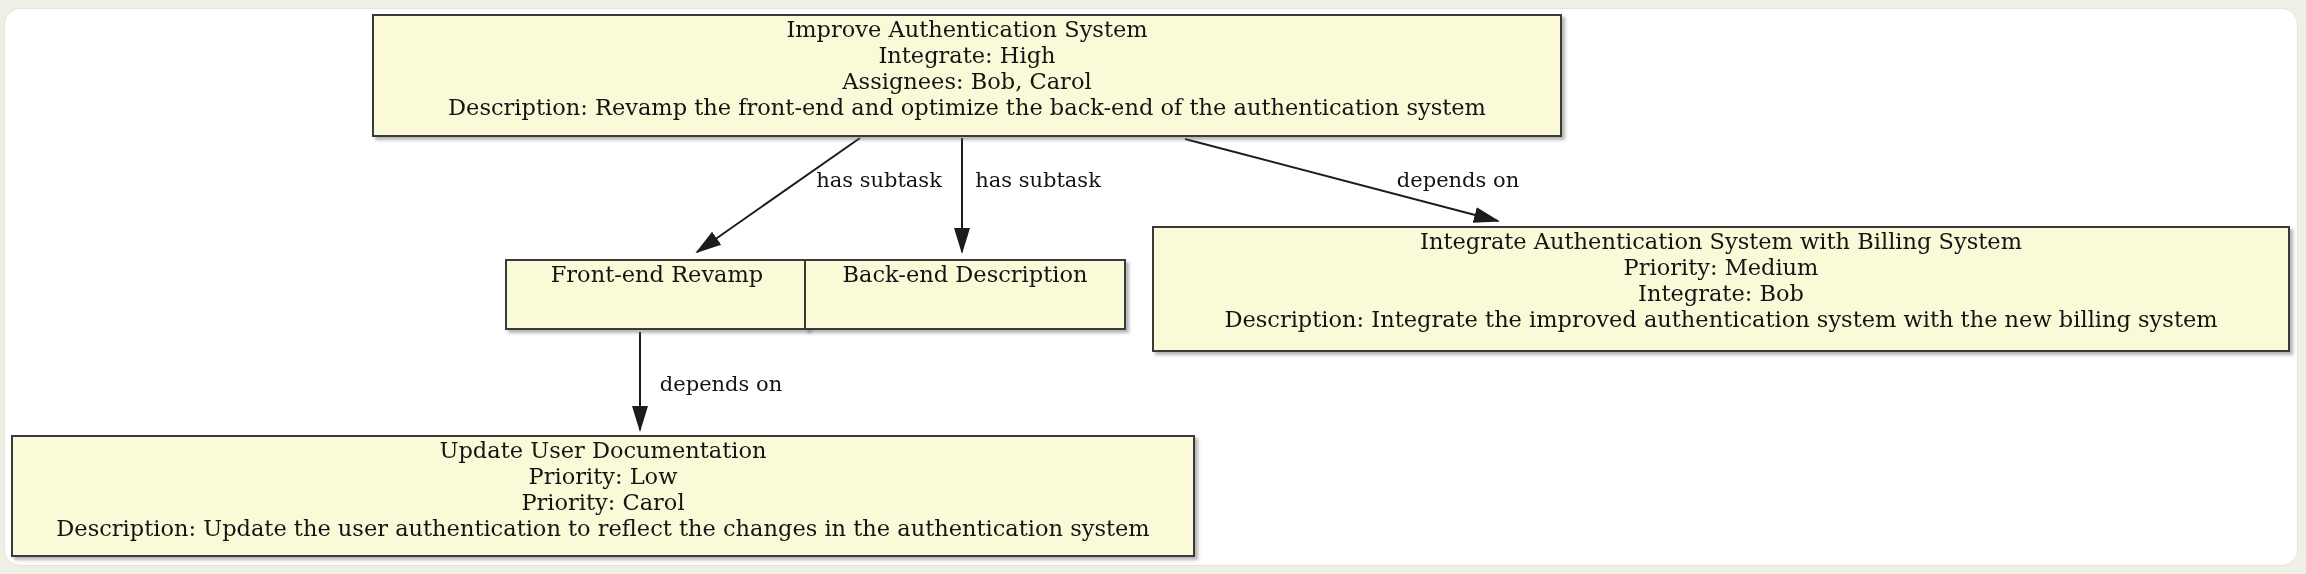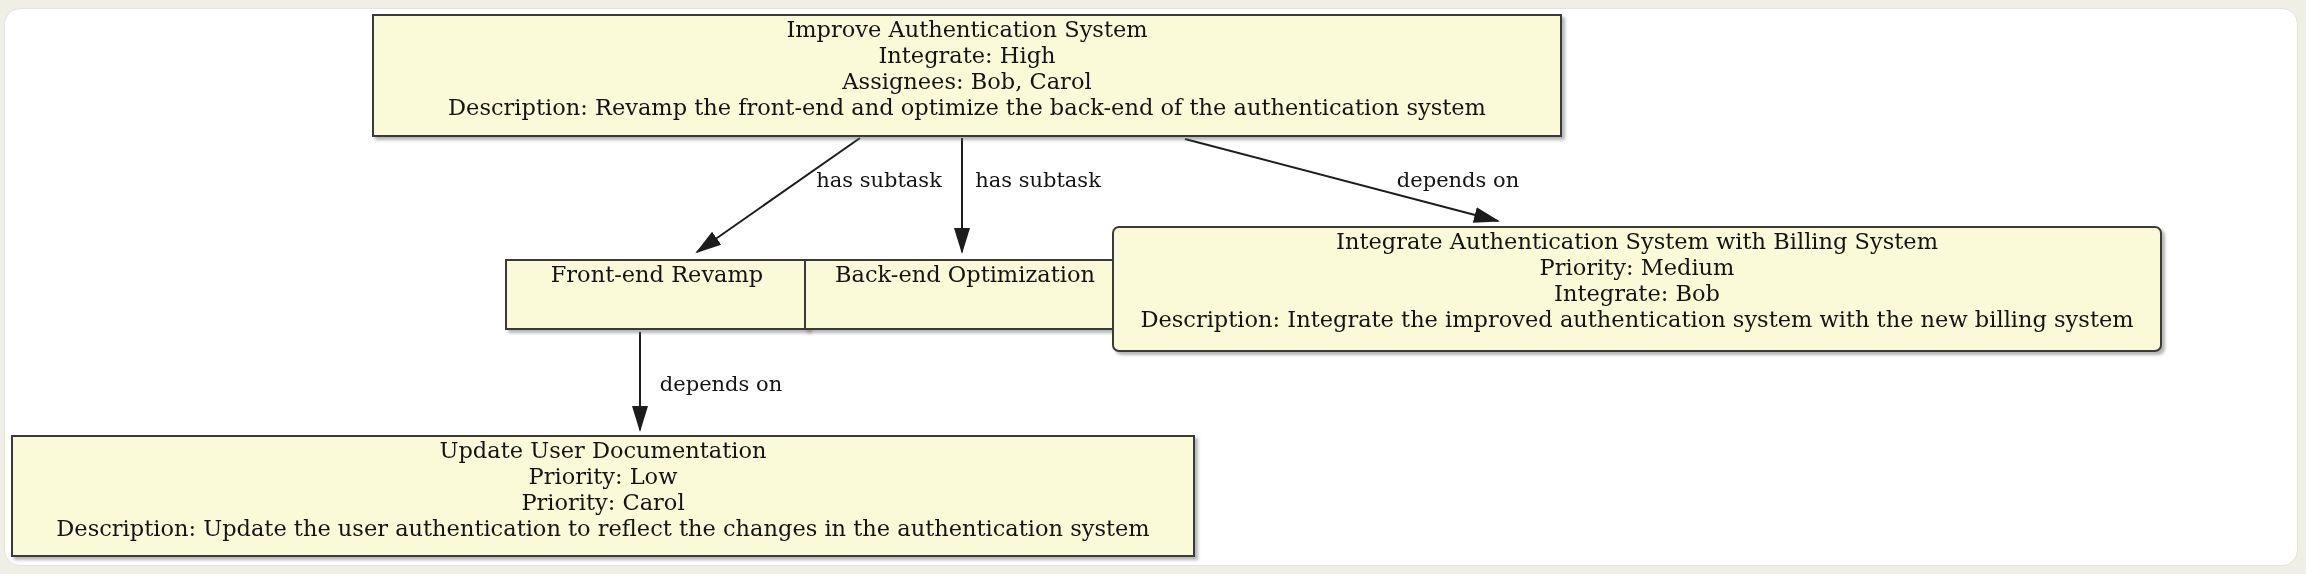--- a/index.html
+++ b/index.html
@@ -91,24 +91,24 @@
     <div class="node-line">Integrate: High</div>
     <div class="node-line">Assignees: Bob, Carol</div>
     <div class="node-line">Description: Revamp the front-end and optimize the back-end of the authentication system</div>
   </div>
 
   <div class="node" style="left:505px; top:259px; width:304px; height:71px;">
     <div class="node-line">Front-end Revamp</div>
   </div>
 
   <div class="node" style="left:804px; top:259px; width:322px; height:71px;">
-    <div class="node-line">Back-end Optimization</div>
+    <div class="node-line">Back-end Description</div>
   </div>
 
-  <div class="node" style="left:1112px; top:226px; width:1050px; height:126px;border-radius:7px;">
+  <div class="node" style="left:1152px; top:226px; width:1138px; height:126px;">
     <div class="node-line">Integrate Authentication System with Billing System</div>
     <div class="node-line">Priority: Medium</div>
     <div class="node-line">Integrate: Bob</div>
     <div class="node-line">Description: Integrate the improved authentication system with the new billing system</div>
   </div>
 
   <div class="node" style="left:11px; top:435px; width:1184px; height:122px;">
     <div class="node-line">Update User Documentation</div>
     <div class="node-line">Priority: Low</div>
     <div class="node-line">Priority: Carol</div>

